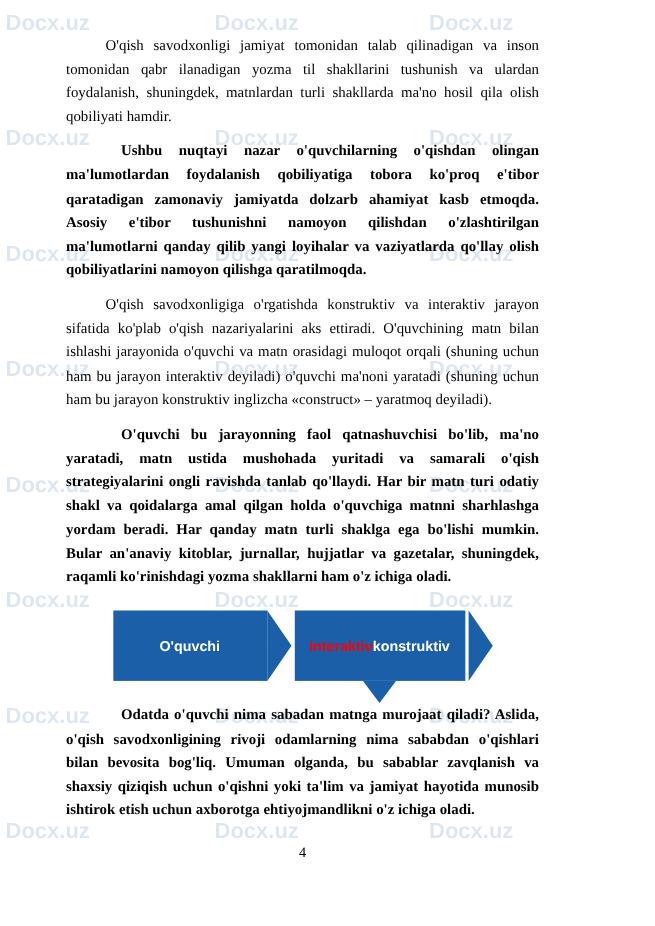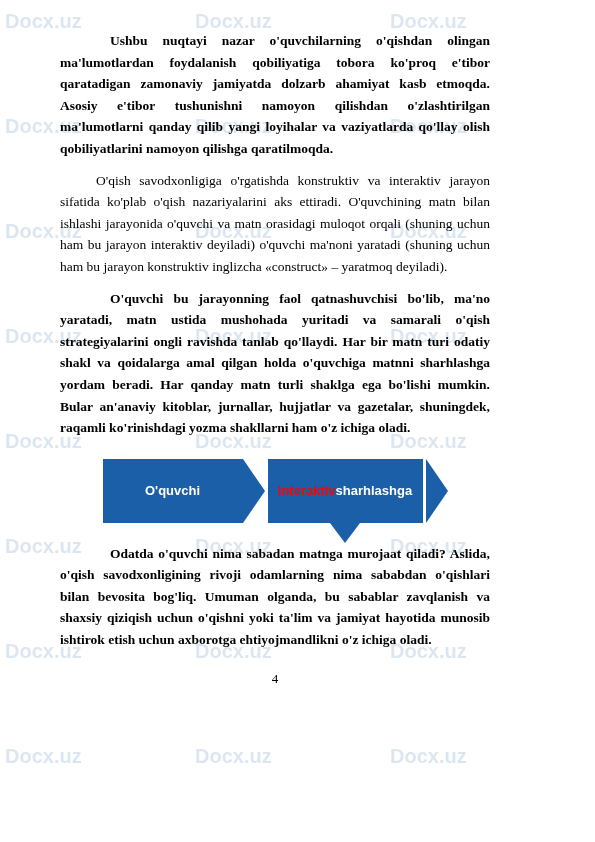--- a/index.html
+++ b/index.html
@@ -190,20 +190,21 @@
     <span class="wm" style="top:640px;left:5px">Docx.uz</span>
     <span class="wm" style="top:640px;left:195px">Docx.uz</span>
     <span class="wm" style="top:640px;left:390px">Docx.uz</span>
     <span class="wm" style="top:745px;left:5px">Docx.uz</span>
     <span class="wm" style="top:745px;left:195px">Docx.uz</span>
     <span class="wm" style="top:745px;left:390px">Docx.uz</span>
   </div>
 
   <div class="content">
 
+    <p class="indent">O'qish savodxonligi jamiyat tomonidan talab qilinadigan va inson tomonidan qabr ilanadigan yozma til shakllarini tushunish va ulardan foydalanish, shuningdek, matnlardan turli shakllarda ma'no hosil qila olish qobiliyati hamdir.</p>
 
     <p class="indent2">
       Ushbu nuqtayi nazar o'quvchilarning o'qishdan olingan ma'lumotlardan foydalanish qobiliyatiga tobora ko'proq e'tibor qaratadigan zamonaviy jamiyatda dolzarb ahamiyat kasb etmoqda. Asosiy e'tibor tushunishni namoyon qilishdan o'zlashtirilgan ma'lumotlarni qanday qilib yangi loyihalar va vaziyatlarda qo'llay olish qobiliyatlarini namoyon qilishga qaratilmoqda.
     </p>
 
     <p class="indent">
       O'qish savodxonligiga o'rgatishda konstruktiv va interaktiv jarayon sifatida ko'plab o'qish nazariyalarini aks ettiradi. O'quvchining matn bilan ishlashi jarayonida o'quvchi va matn orasidagi muloqot orqali (shuning uchun ham bu jarayon interaktiv deyiladi) o'quvchi ma'noni yaratadi (shuning uchun ham bu jarayon konstruktiv inglizcha «construct» – yaratmoq deyiladi).
     </p>
 
     <p class="indent2">
@@ -215,21 +216,21 @@
 
         <div class="diagram-box box-left">
           <span>O'quvchi</span>
         </div>
 
         <div class="arrow-right"></div>
         <div class="box-gap"></div>
 
         <div class="diagram-box box-middle">
           <span class="inner-red">Interaktiv</span>
-          <span class="inner-white">sharhlashga</span>
+          <span class="inner-white">konstruktiv</span>
 
           <div class="arrow-down"></div>
         </div>
 
         <div class="box-gap"></div>
         <div class="arrow-right"></div>
 
       </div>
     </div>
 

